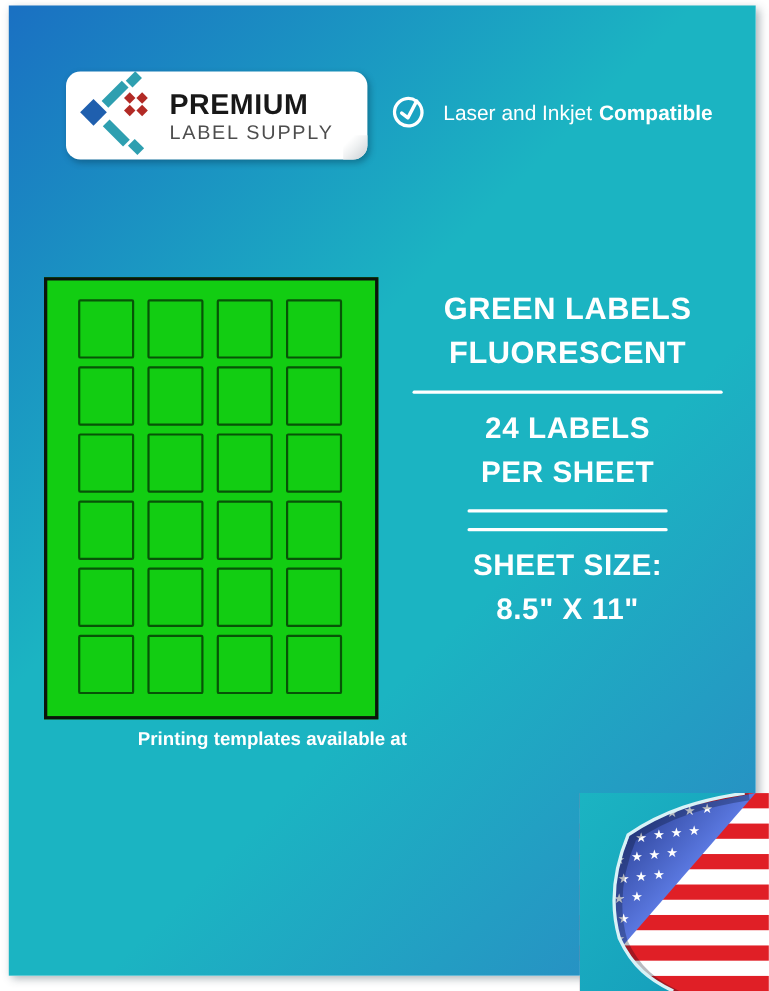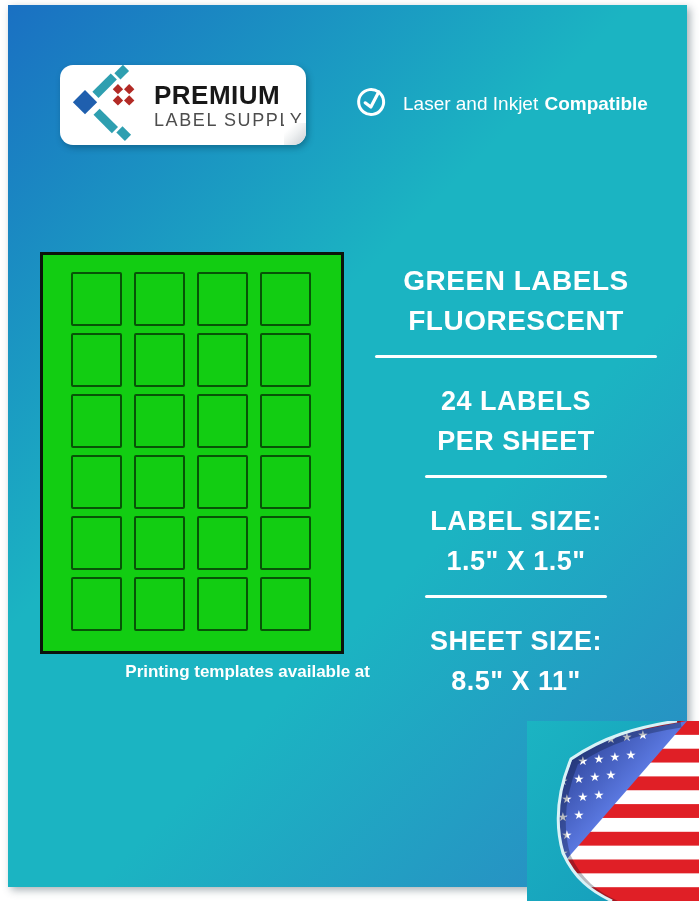--- a/index.html
+++ b/index.html
@@ -9,21 +9,21 @@
     font-family:"Liberation Sans","DejaVu Sans",sans-serif;
   }
   
   .poster{
     position:absolute;left:8px;top:5px;right:12px;bottom:14px;
     background:linear-gradient(135deg,#1a70c2 0%,#1bb4c2 40%,#1bb4c2 62%,#2b86c4 100%);
     box-shadow:3px 3px 8px rgba(60,80,90,.45);
   }
   
   .logo-plate{
-    position:absolute;left:52px;top:60px;width:246px;height:80px;
+    position:absolute;left:52px;top:60px;width:274px;height:80px;
     background:#ffffff;border-radius:13px;
     box-shadow:2px 3px 6px rgba(0,40,60,.35);
     display:flex;align-items:center;
   }
   .plate-fold{
     position:absolute;right:0;bottom:0;width:22px;height:22px;
     border-bottom-right-radius:13px;
     background:linear-gradient(315deg,#c9ced2 0%,#eef0f1 50%,#ffffff 78%);
   }
   .logo-mark{margin-left:12px;flex:0 0 auto;}
@@ -50,21 +50,21 @@
   
   .templates-note{
     position:absolute;left:10px;top:655px;width:352px;text-align:right;
     color:#ffffff;font-weight:700;font-size:17px;line-height:23px;
   }
   
   .spec-col{
     position:absolute;left:358px;top:256px;width:300px;text-align:center;color:#fff;
   }
   .headline{font-size:28px;font-weight:800;line-height:40px;letter-spacing:.5px;}
-  .spec{font-size:27px;font-weight:800;line-height:40px;letter-spacing:.5px;margin-top:23px;}
+  .spec{font-size:27px;font-weight:800;line-height:40px;letter-spacing:.5px;margin-top:11px;}
   .divider{height:3px;background:#ffffff;border-radius:2px;margin:14px auto 0 auto;}
   .divider.wide{width:282px;}
   .divider.narrow{width:182px;}
   
   .footer{
     position:absolute;left:0;top:780px;width:100%;text-align:center;
     color:#f2fbff;font-size:23px;
   }
   .footer b{margin-left:.33em;font-weight:800;}
   
@@ -149,24 +149,20 @@
     <div class="headline">
       <div>GREEN LABELS</div>
       <div>FLUORESCENT</div>
     </div>
     <div class="divider wide"></div>
     <div class="spec">
       <div>24 LABELS</div>
       <div>PER SHEET</div>
     </div>
     <div class="divider narrow"></div>
-    <div class="spec">
-      <div>LABEL SIZE:</div>
-      <div>1.5" X 1.5"</div>
-    </div>
     <div class="divider narrow"></div>
     <div class="spec">
       <div>SHEET SIZE:</div>
       <div>8.5" X 11"</div>
     </div>
   </div>
 
 </div>
 
 <div class="flag-corner">

